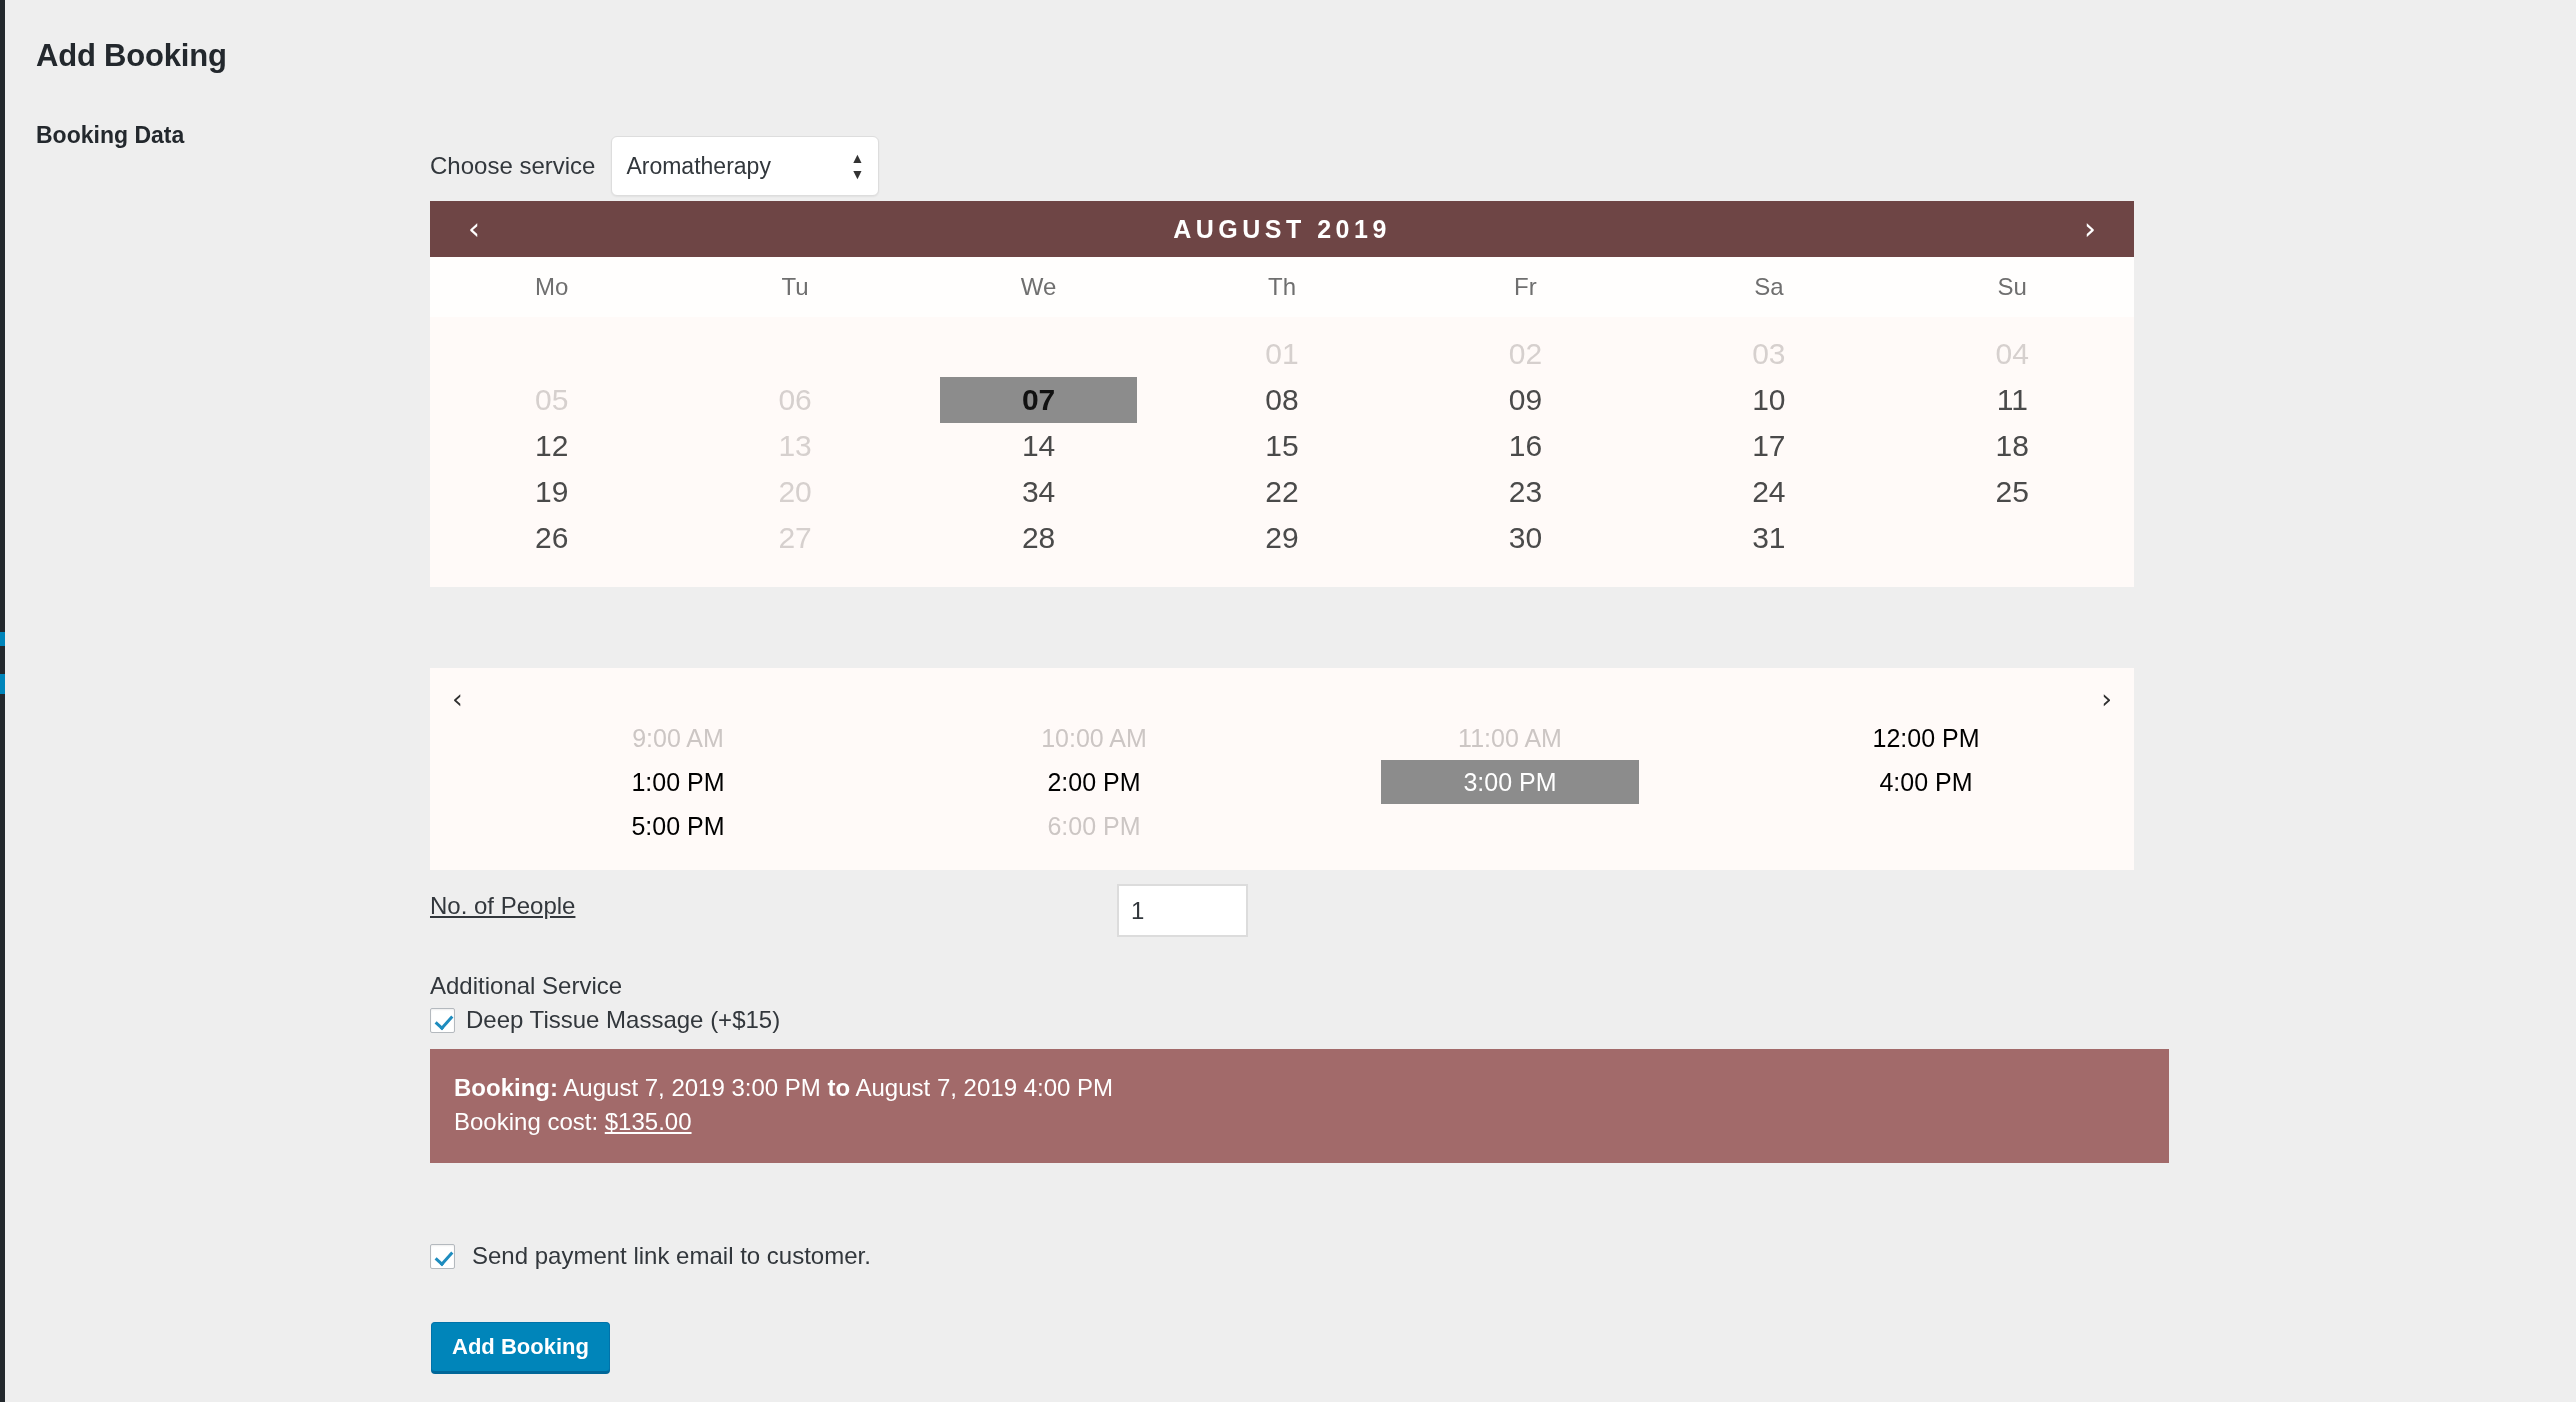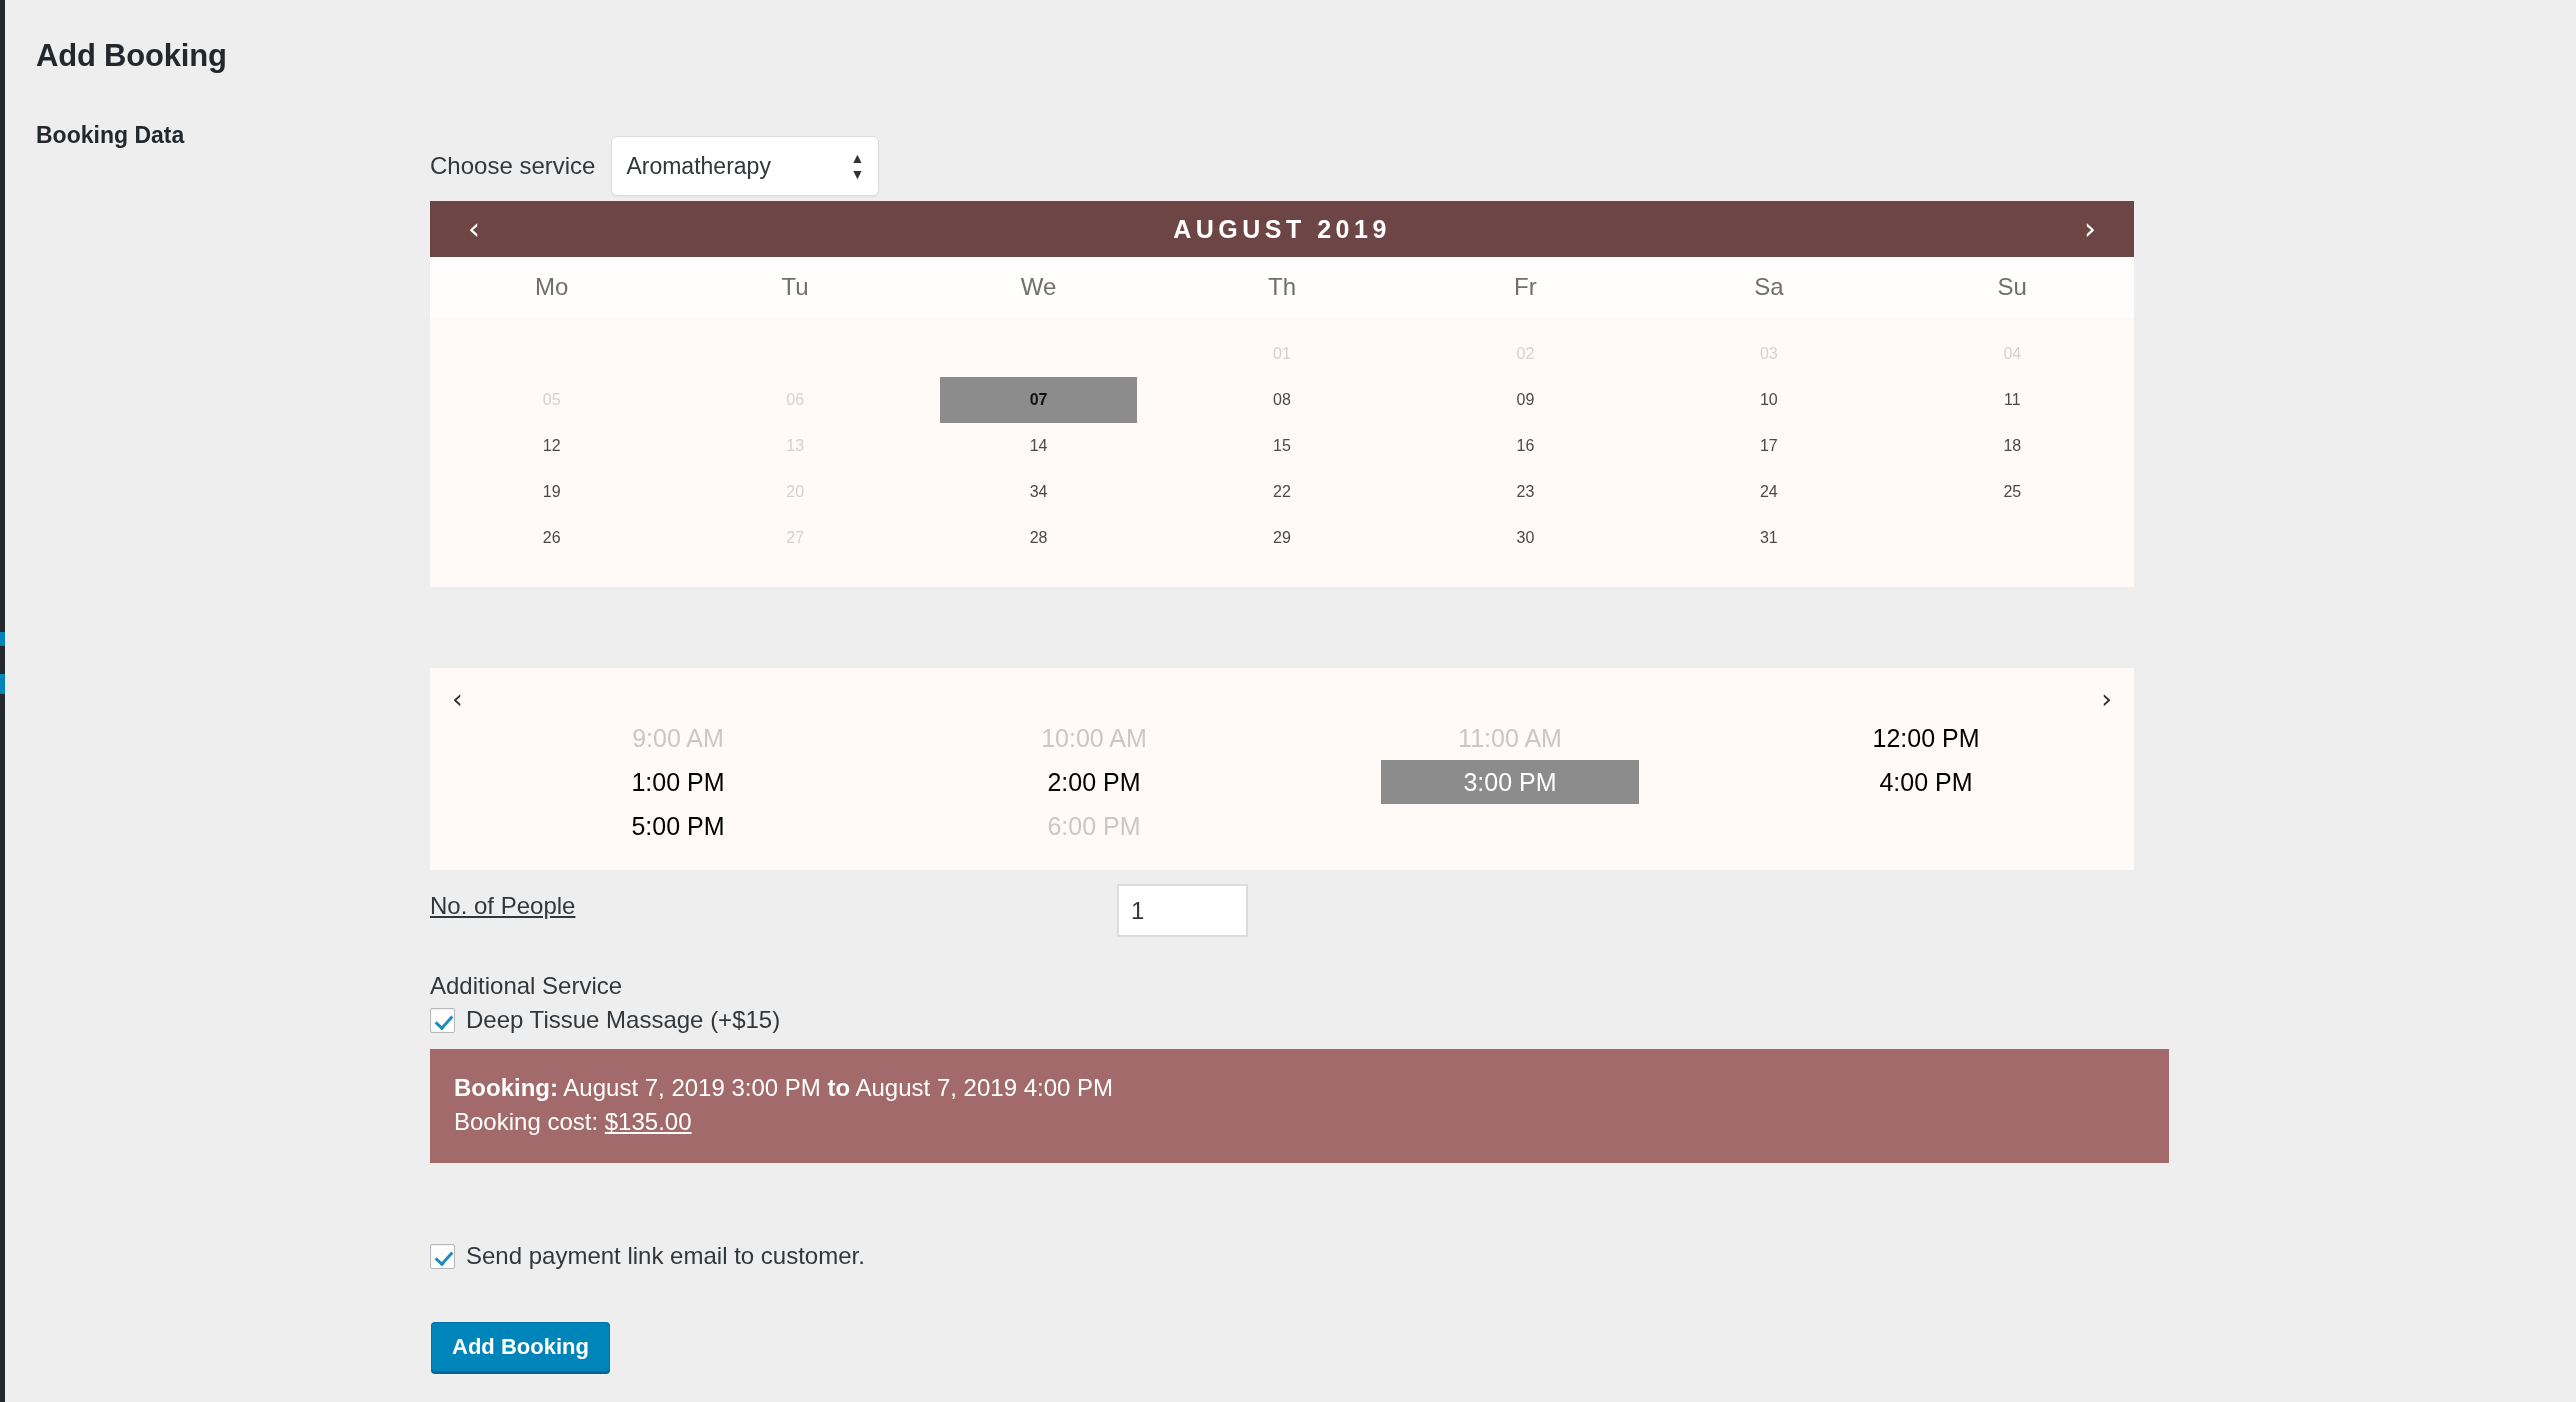--- a/index.html
+++ b/index.html
@@ -134,21 +134,21 @@
   .cal-week {
     display: grid;
     grid-template-columns: repeat(7, 1fr);
     height: 46px;
     align-items: stretch;
   }
   .cal-day {
     display: flex;
     align-items: center;
     justify-content: center;
-    font-size: 16px;
+    font-size: 30px;
     color: #4a4a4a;
     margin: 0 23px;
     cursor: pointer;
   }
   .cal-day.empty { cursor: default; }
   .cal-day.disabled { color: #d6d0ce; cursor: default; }
   .cal-day.selected {
     background: #8c8c8c;
     color: #111;
     font-weight: bold;
@@ -285,21 +285,21 @@
     text-decoration: underline;
     cursor: pointer;
   }
 
   
   .send-payment {
     position: absolute;
     left: 430px; top: 1242px;
     display: flex;
     align-items: center;
-    gap: 11px;
+    gap: 17px;
   }
 
   
   .submit-btn {
     position: absolute;
     left: 431px; top: 1322px;
     height: 50px;
     padding: 0 20px;
     background: #0085ba;
     border: 1px solid #0073aa;

